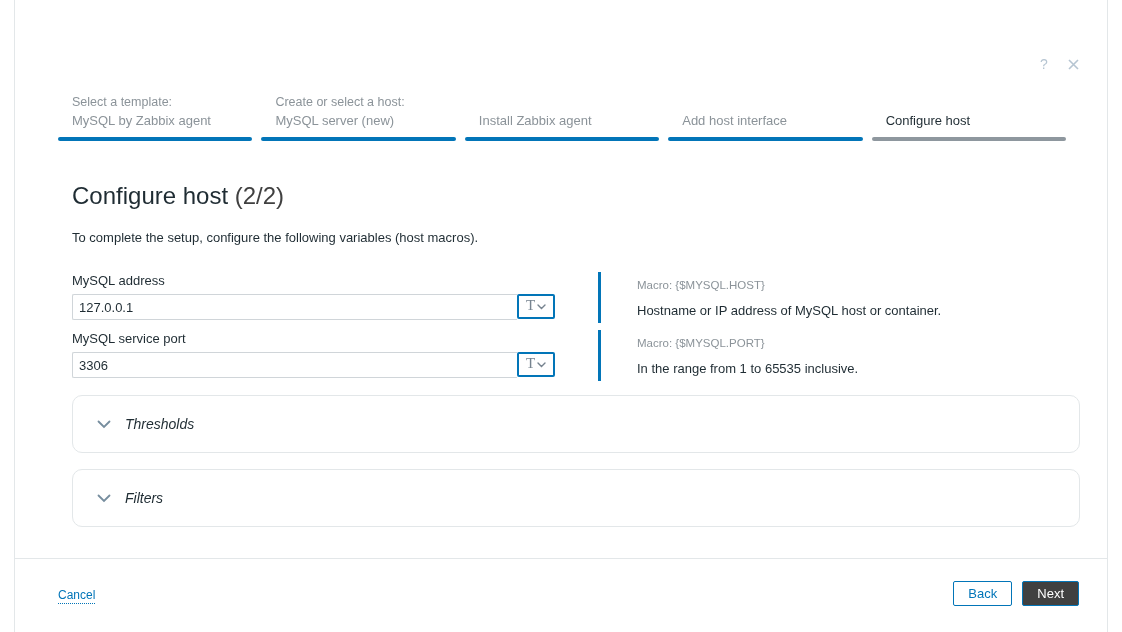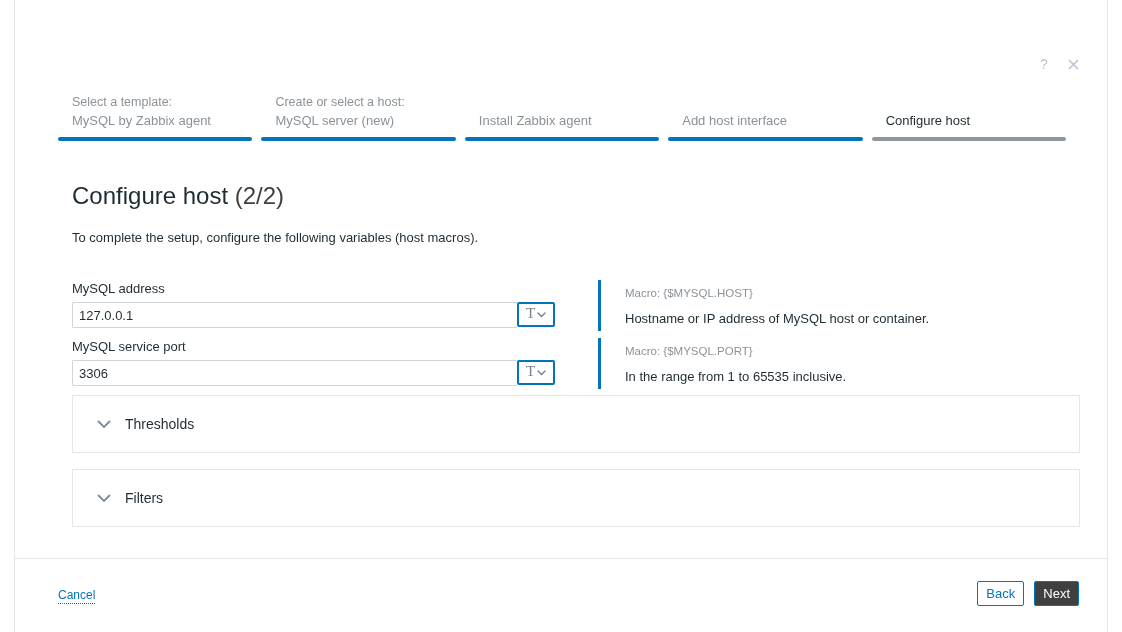--- a/index.html
+++ b/index.html
@@ -122,21 +122,21 @@
     top: 229px;
     font-size: 13px;
     line-height: 17px;
     color: #1f2c33;
   }
 
   
   .form-area {
     position: absolute;
     left: 57px;
-    top: 280px;
+    top: 272px;
     width: 1008px;
   }
   .macro-row {
     display: flex;
     align-items: flex-start;
     margin-bottom: 7px;
   }
   .macro-left {
     width: 483px;
     flex: 0 0 483px;
@@ -192,21 +192,21 @@
     top: -1px;
   }
   .type-btn .chev {
     color: #76838f;
     display: block;
   }
 
   .macro-right {
     margin-left: 43px;
     border-left: 3px solid #0275b8;
-    padding-left: 24px;
+    padding-left: 36px;
     padding-top: 5px;
     min-height: 46px;
   }
   .macro-name {
     font-size: 11.5px;
     line-height: 16px;
     color: #8b9399;
     margin-bottom: 9px;
   }
   .macro-desc {
@@ -216,26 +216,27 @@
   }
 
   
   .card {
     position: absolute;
     left: 57px;
     width: 1008px;
     height: 58px;
     box-sizing: border-box;
     border: 1px solid #e3e7e9;
-    border-radius: 0;
+    border-radius: 10px;
     background: #ffffff;
     display: flex;
     align-items: center;
     padding-left: 24px;
     cursor: pointer;
+    font-style: italic;
   }
   .card.thresholds { top: 395px; }
   .card.filters { top: 469px; text-align: right; }
   .card .chev-lg {
     color: #768d9e;
     margin-right: 14px;
     display: block;
   }
   .card-title {
     font-size: 14px;
@@ -273,21 +274,21 @@
     position: absolute;
     right: 28px;
     top: 22px;
     display: flex;
     gap: 10px;
   }
   .btn {
     font-family: "Liberation Sans", sans-serif;
     font-size: 13px;
     height: 25px;
-    padding: 0 8px;
+    padding: 0 14px;
     border-radius: 2px;
     cursor: pointer;
     line-height: 23px;
     box-sizing: border-box;
   }
   .btn-secondary {
     border: 1px solid #0275b8;
     background: #ffffff;
     color: #0275b8;
   }

